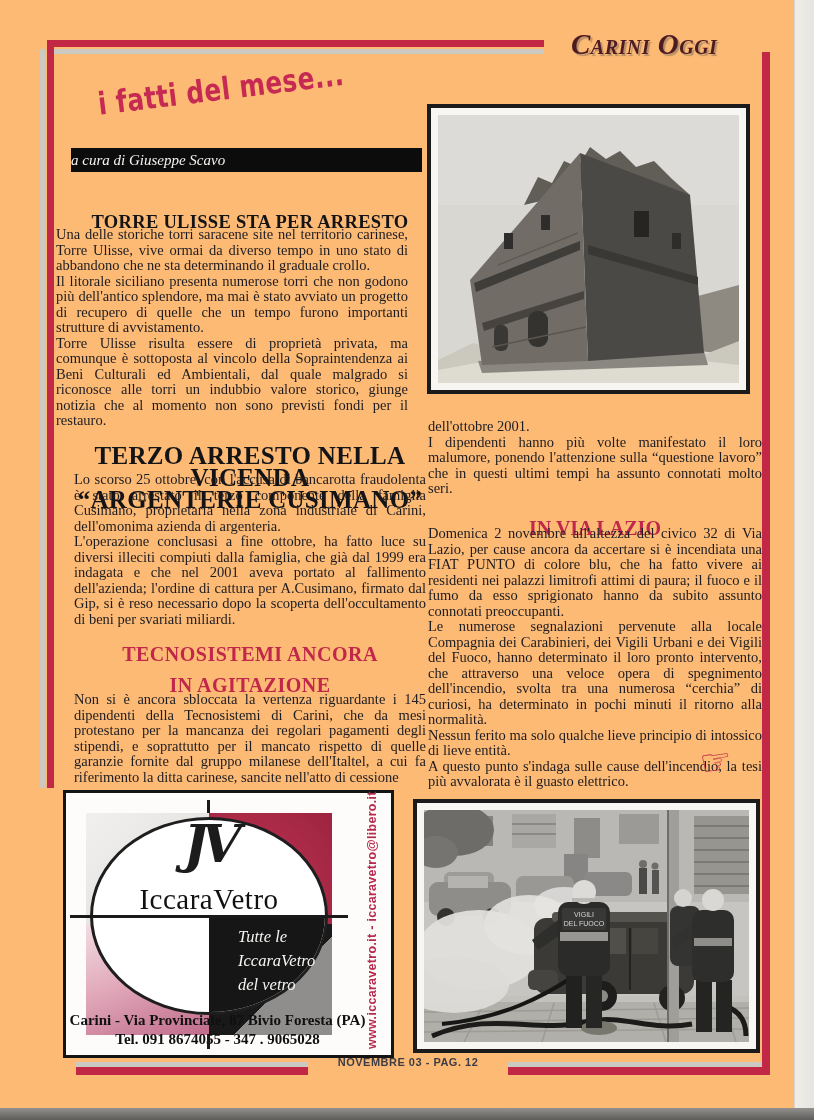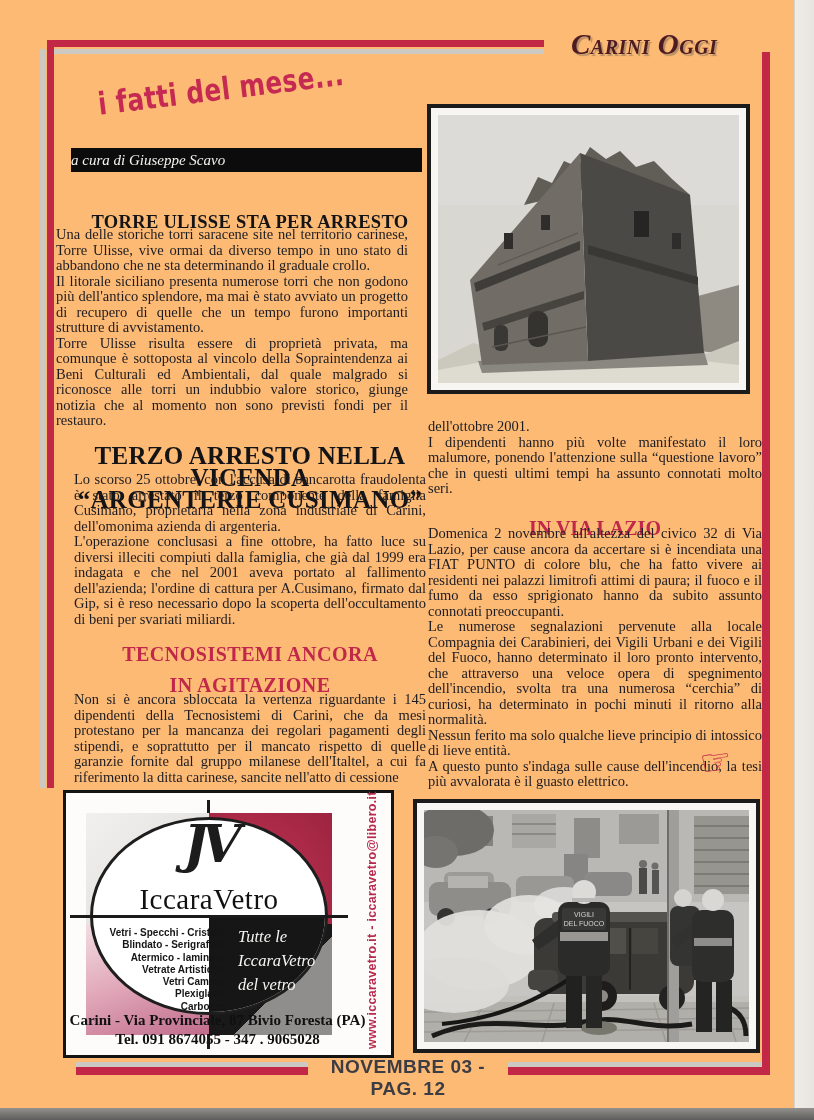--- a/index.html
+++ b/index.html
@@ -20,21 +20,21 @@
   .top-red{left:47px;top:40px;width:497px;height:7px;}
   .top-gray{left:47px;top:49px;width:497px;height:5px;}
   .left-red{left:47px;top:40px;width:7px;height:748px;}
   .left-gray{left:40px;top:49px;width:5px;height:739px;}
   .right-red{left:762px;top:52px;width:8px;height:1023px;}
   .foot-gray-l{left:76px;top:1062px;width:232px;height:5px;}
   .foot-red-l{left:76px;top:1067px;width:232px;height:8px;}
   .foot-gray-r{left:508px;top:1062px;width:254px;height:5px;}
   .foot-red-r{left:508px;top:1067px;width:262px;height:8px;}
   .footer-label{left:306px;top:1056px;width:204px;text-align:center;
-    font-family:"Liberation Sans",sans-serif;font-weight:700;font-size:19px;
+    font-family:"Liberation Sans",sans-serif;font-weight:700;font-size:11px;
     letter-spacing:0.5px;color:#3c3c45;}
   
   .brand{left:571px;top:28px;width:180px;
     font-family:"Liberation Serif",serif;font-style:italic;font-weight:700;
     font-variant:small-caps;font-size:29px;color:#4e1b23;letter-spacing:0.5px;
     text-shadow:2px 2px 1px rgba(95,90,85,0.45);white-space:nowrap;}
   .section-title{left:96px;top:86px;
     font-family:"DejaVu Sans",sans-serif;font-weight:700;font-size:31px;
     color:#c62a52;transform:rotate(-7deg) scaleX(0.8);transform-origin:left top;
     white-space:nowrap;letter-spacing:0.5px;}
@@ -271,29 +271,20 @@
       <div class="quad q-bl"></div>
       <div class="quad q-br"></div>
       <div class="logo-circle">
         <div class="br-black"></div>
       </div>
       <div class="monogram">JV</div>
       <div class="ad-name">IccaraVetro</div>
       <div class="logo-h-line"></div>
       <div class="logo-tick tick-top"></div>
       <div class="logo-tick tick-bottom"></div>
-      <div class="ad-services">
-        <div>Vetri - Specchi - Cristalli</div>
-        <div>Blindato - Serigrafato</div>
-        <div>Atermico - laminato</div>
-        <div>Vetrate Artistiche</div>
-        <div>Vetri Camera</div>
-        <div>Plexiglass</div>
-        <div>Carbolux</div>
-      </div>
       <div class="ad-tagline">
         <div>Tutte le</div>
         <div>IccaraVetro</div>
         <div>del vetro</div>
       </div>
     </div>
     <div class="ad-address">
       <div>Carini - Via Provinciale, 87 Bivio Foresta (PA)</div>
       <div>Tel. 091 8674055 - 347 . 9065028</div>
     </div>

